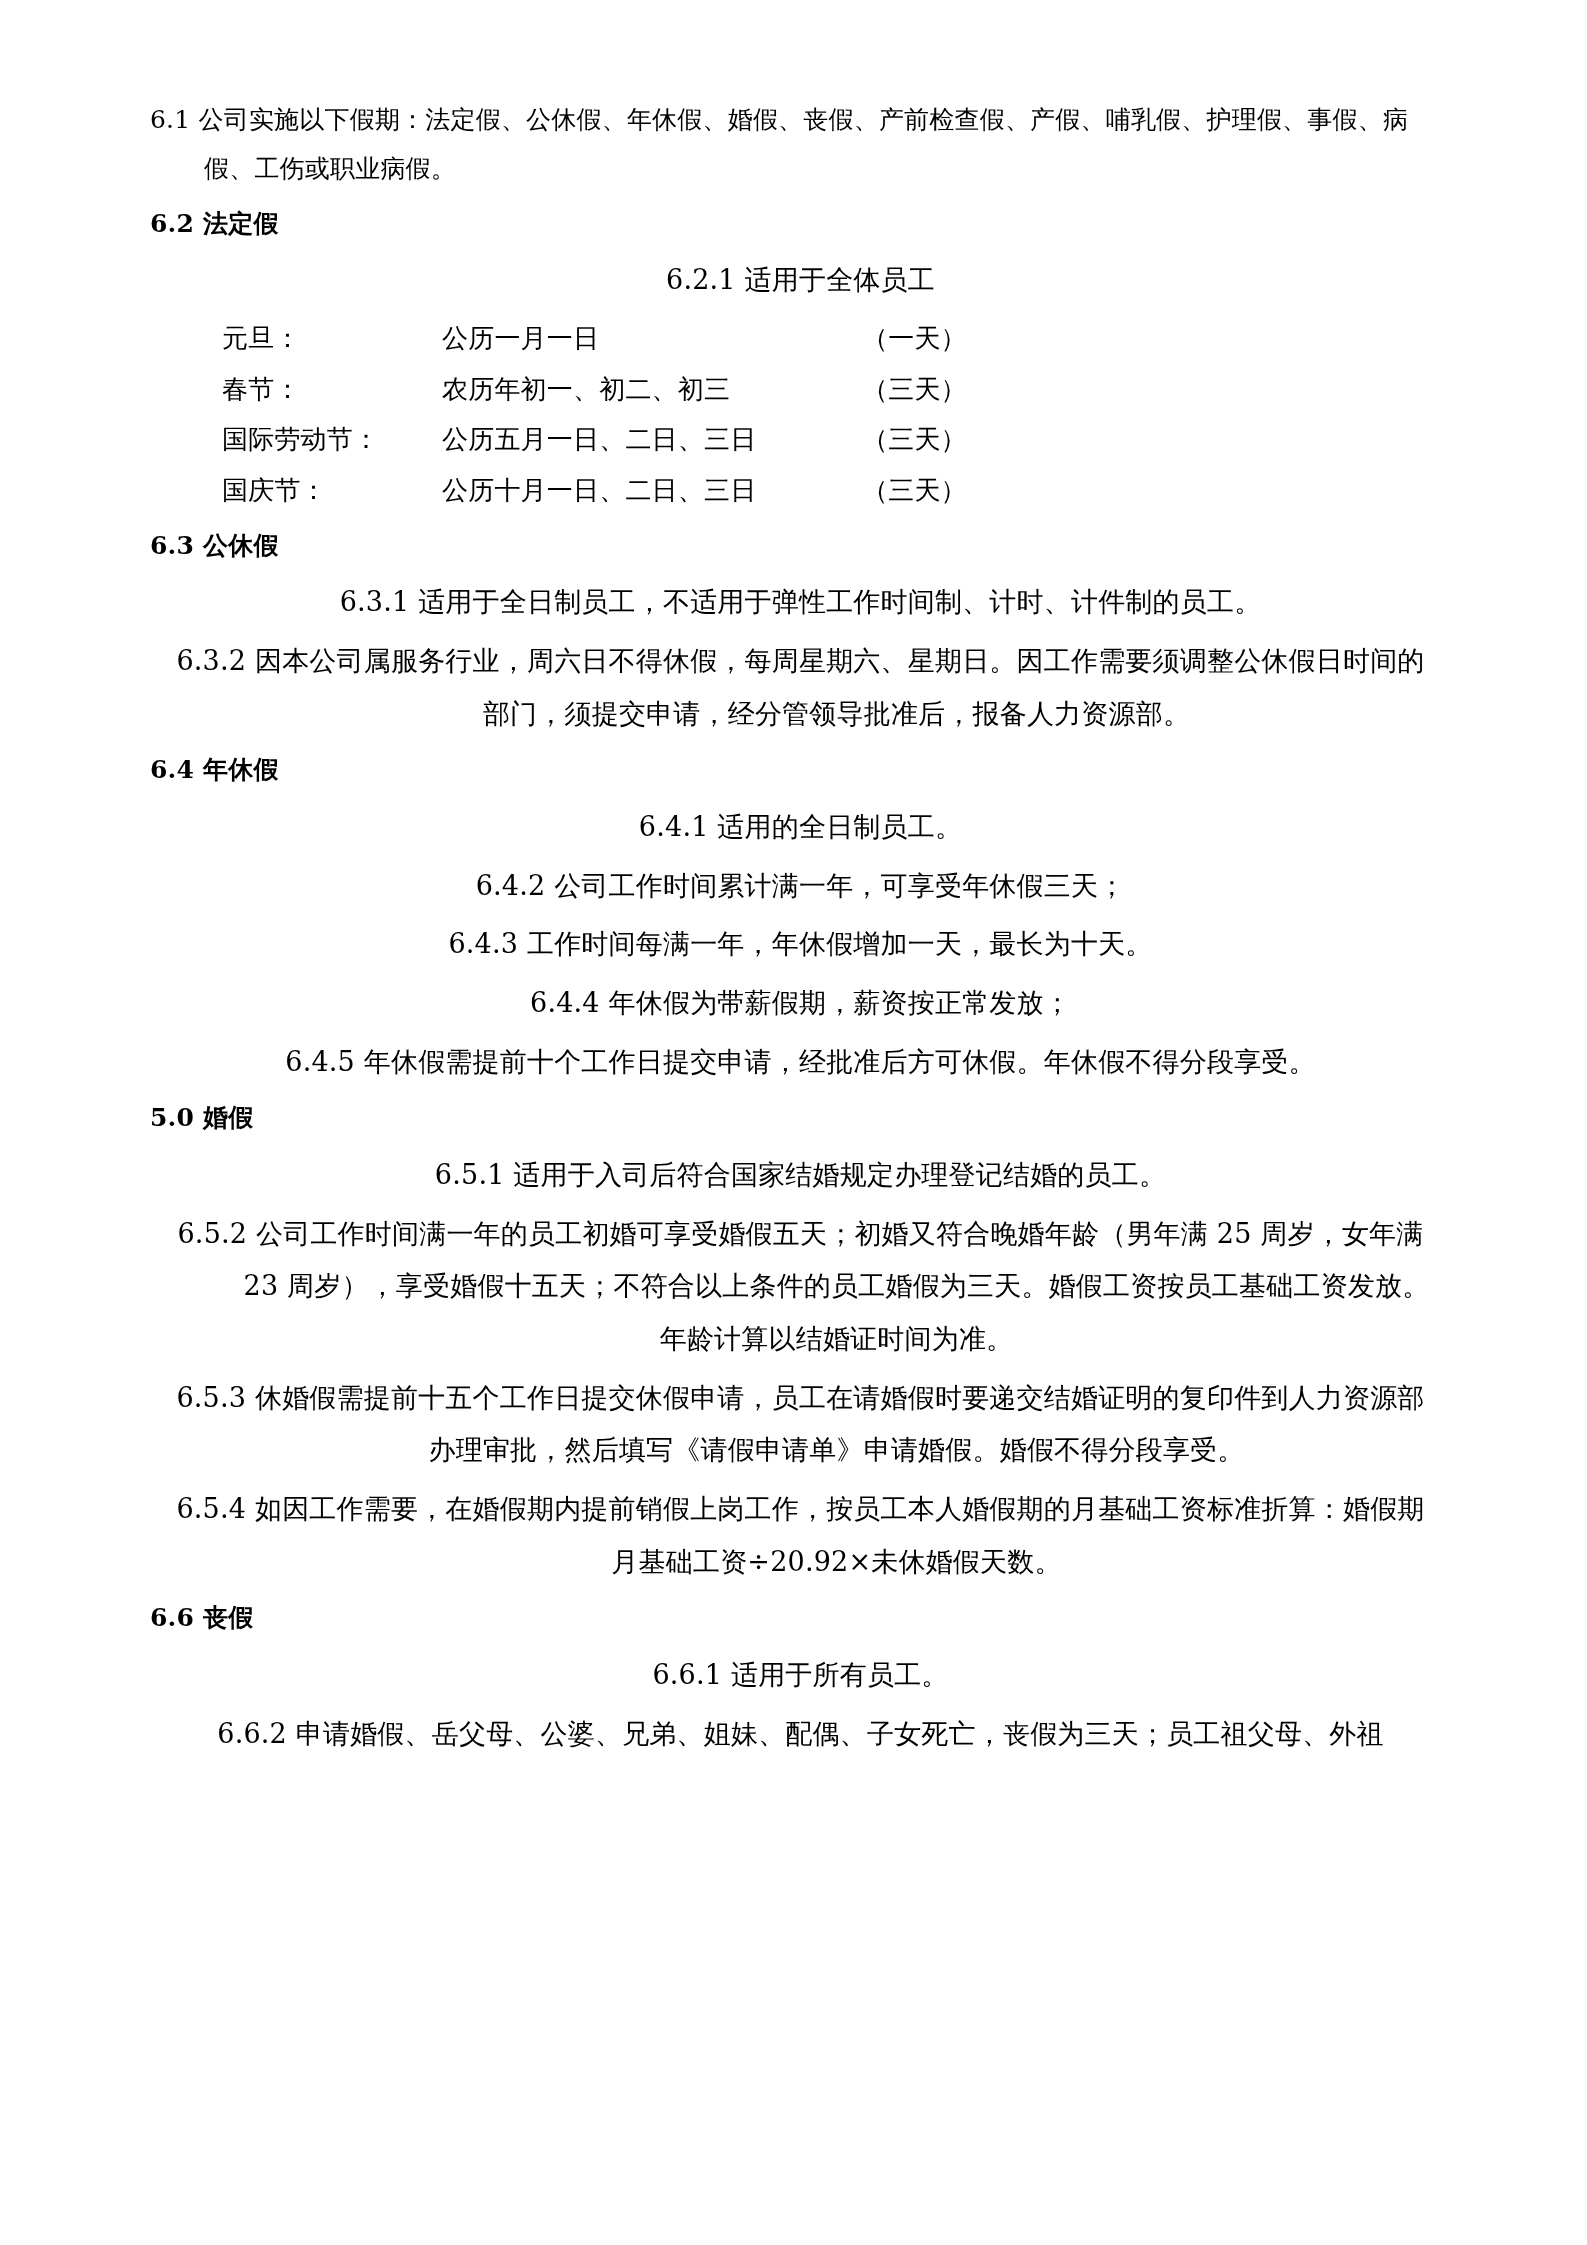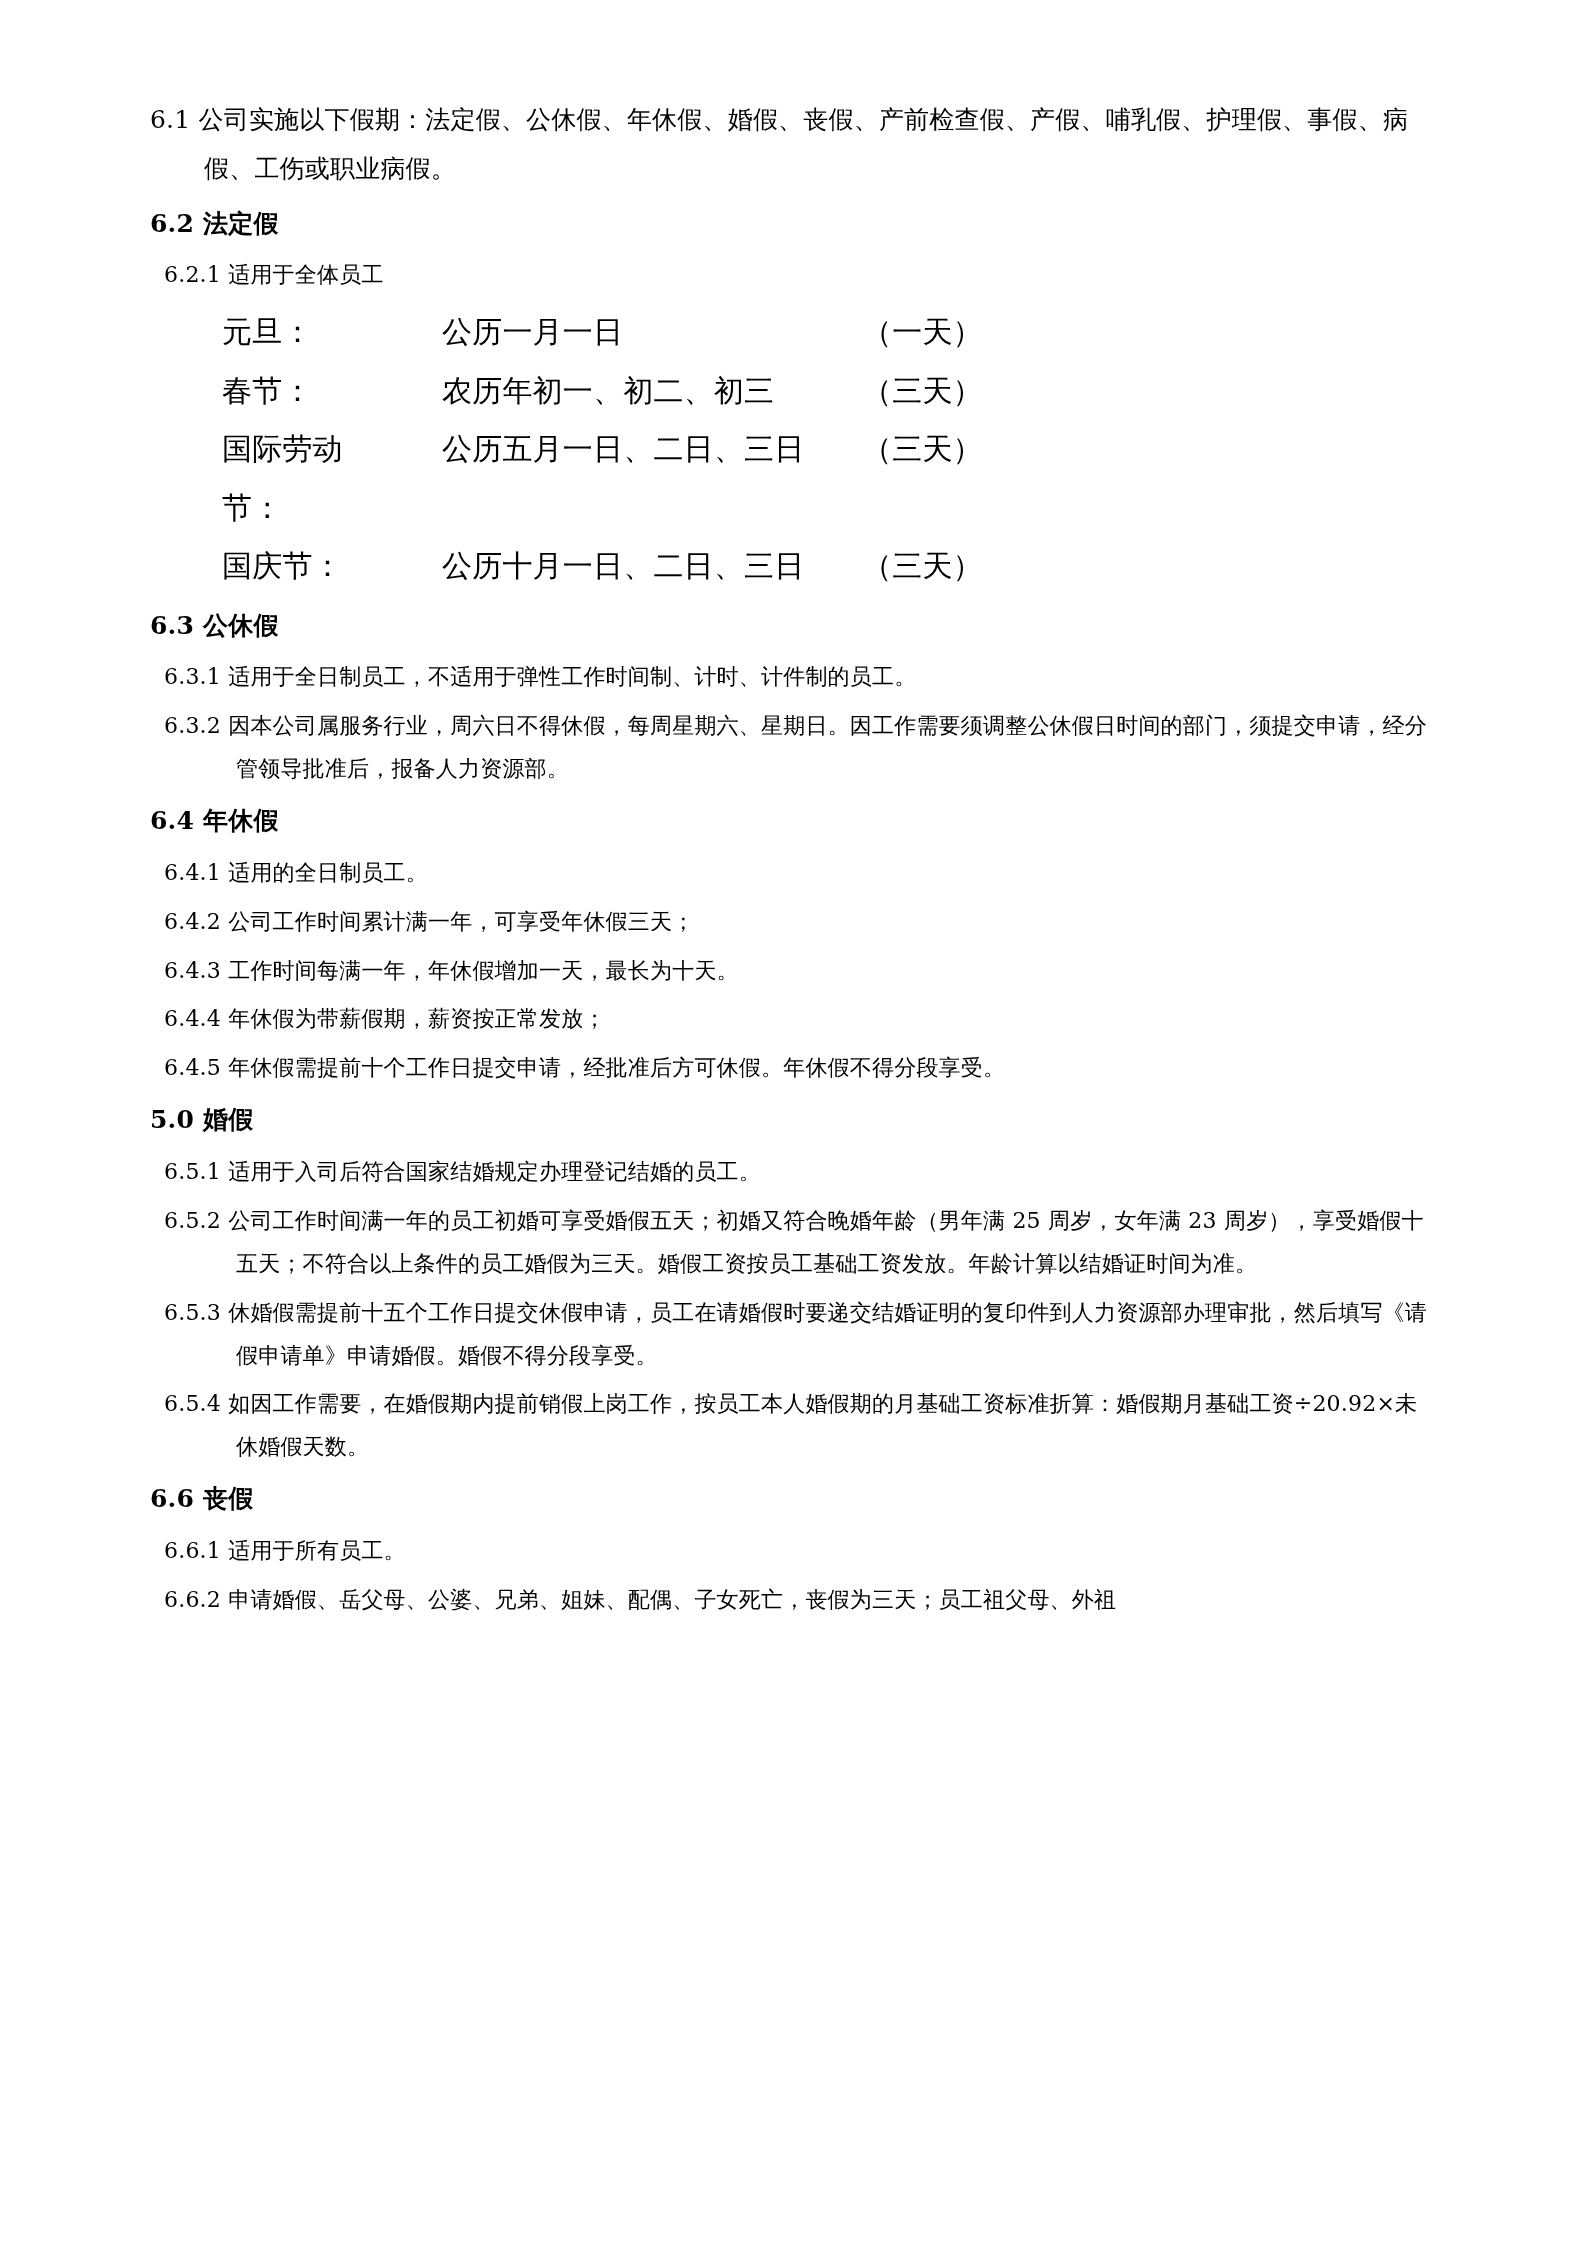--- a/index.html
+++ b/index.html
@@ -34,32 +34,33 @@
     letter-spacing: 0.2px;
   }
   .lvl1.bold {
     font-weight: bold;
   }
   
   .lvl2 {
     margin: 0 0 6px 0;
     padding-left: 86px;
     text-indent: -72px;
-    font-size: 22px;
+    font-size: 27px;
     line-height: 1.95;
     letter-spacing: 0.2px;
+    text-align: center;
   }
   
   .holiday-table {
     margin: 2px 0 6px 0;
     padding-left: 72px;
   }
   .holiday-row {
     display: flex;
-    font-size: 30px;
+    font-size: 26px;
     line-height: 1.95;
     letter-spacing: 0.2px;
   }
   .holiday-row .name {
     width: 172px;
     flex: 0 0 172px;
   }
   .holiday-row .date {
     width: 420px;
     flex: 0 0 420px;

